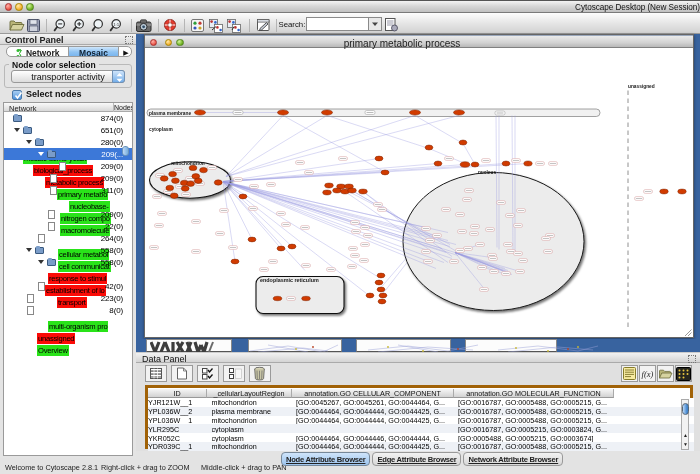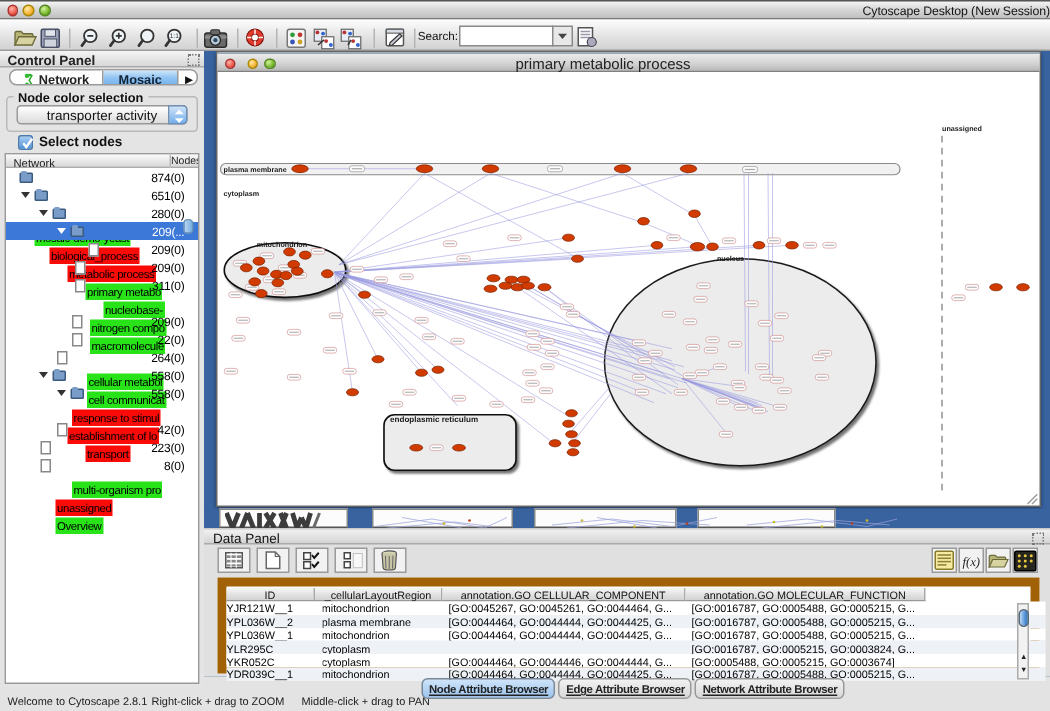--- a/index.html
+++ b/index.html
@@ -87,21 +87,21 @@
 .strip { position:absolute; left:0; top:305px; width:564px; height:13px; background:#38639f; }
 .stripwin { position:absolute; top:0; height:13px; background:#fcfcfc; border:1px solid #888; border-bottom-color:#555; }
 
 
 .dpanel { position:absolute; left:0; top:318px; width:564px; height:99px; background:#e0e0e0; }
 .dphead { position:absolute; left:0; top:0; width:100%; height:11px;
   background:linear-gradient(#f2f2f2,#d4d4d4); border-bottom:1px solid #aaa; border-top:1px solid #ccc; }
 .dphead .t { position:absolute; left:6px; top:0.5px; font-size:9px; color:#111; }
 .dphead .ic { position:absolute; right:4px; top:1.5px; width:8px; height:8px; border:1px dotted #777; }
 .dtable { position:absolute; left:9px; top:33px; width:548px; height:64px; background:#fff;
-  border:6px solid #a16207;padding-left:28px; }
+  border:3px solid #a16207;padding-left:28px; }
 .dhr { position:absolute; left:0; top:0; width:546px; height:10px; font-size:7.2px; color:#111; }
 .dhr span { position:absolute; top:0.5px; text-align:center; border-right:1px solid #aaa;
   border-bottom:1px solid #999; height:9.5px; background:linear-gradient(#f6f6f6,#d2d2d2); }
 .dh0 { left:0; width:59px; } .dh1 { left:59px; width:85px; }
 .dh2 { left:144px; width:162px; } .dh3 { left:306px; width:160px; }
 .dr { position:relative; width:546px; height:8.8px; font-size:7.2px; color:#000; background:#fff; }
 .dr.odd { background:#eef1f6; }
 .dr span { position:absolute; top:0.4px; white-space:nowrap; overflow:hidden; }
 .dr .c0 { left:0; width:54px; font-weight:normal; }
 .dr .c1 { left:63.5px; width:79px; }

